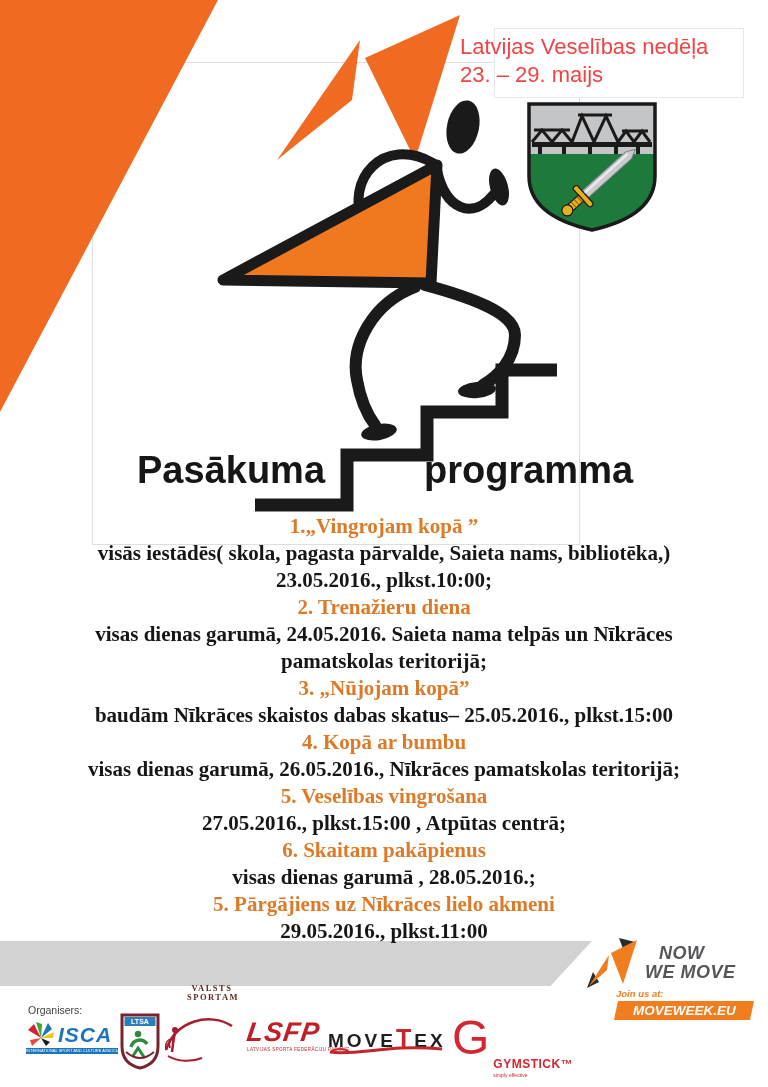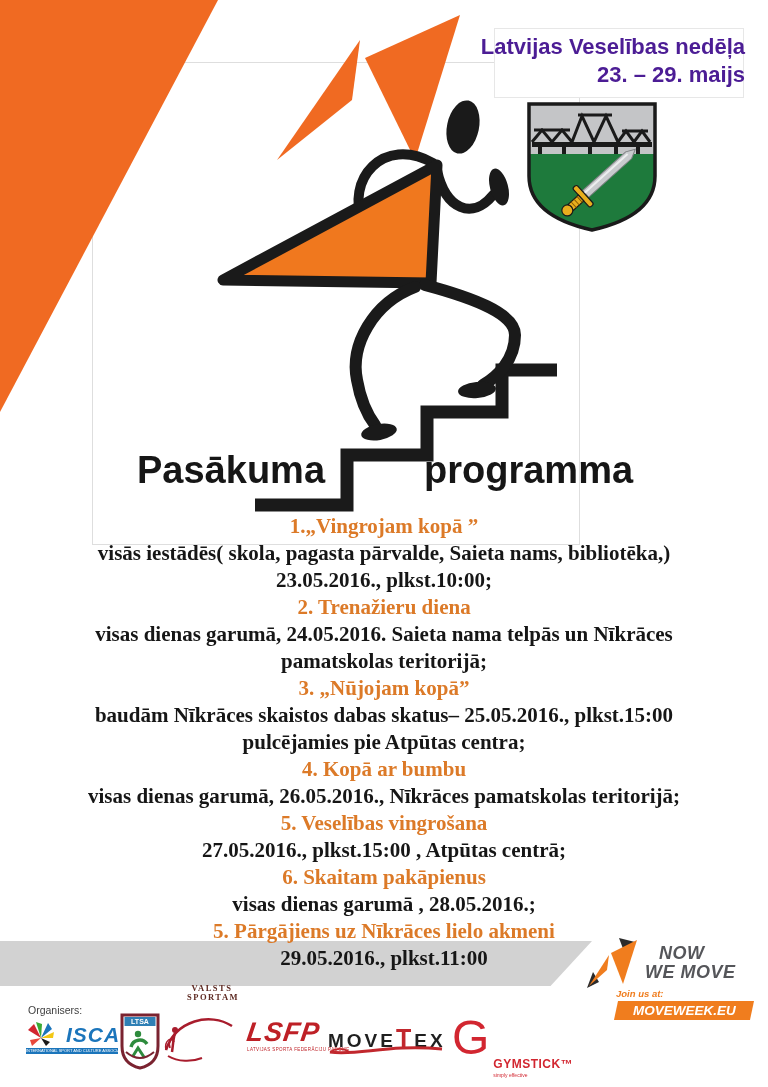--- a/index.html
+++ b/index.html
@@ -12,22 +12,22 @@
               background:#ffffff;border:1px solid #dedede;}
   .title-frame{position:absolute;left:494px;top:28px;width:248px;height:68px;
                background:#ffffff;border:1px solid #e7e7e7;}
 
   
   .corner-triangle{position:absolute;left:0;top:0;width:220px;height:415px;
                    background:#F06A22;
                    clip-path:polygon(0 0,218px 0,0 412px);}
 
   
-  .title-block{position:absolute;left:460px;top:33px;width:285px;text-align:right;
-               color:#4c1d95;font-weight:700;}
+  .title-block{position:absolute;left:460px;top:33px;width:285px;text-align:left;
+               color:#ef4444;font-weight:400;}
   .title-line1{font-size:22px;line-height:28px;white-space:nowrap;}
   .title-line2{font-size:22px;line-height:28px;}
 
   
   .nwm-big{position:absolute;left:277px;top:13px;}
   .coat{position:absolute;left:522px;top:98px;}
   .runner{position:absolute;left:95px;top:65px;}
 
   
   .prog-word{position:absolute;top:449px;font-size:38px;font-weight:700;color:#161616;}
@@ -52,21 +52,21 @@
   .nwm-text .l1{margin-left:14px;}
   .join-us{position:absolute;left:616px;top:988px;width:136px;text-align:left;
            color:#F07D1E;font-size:9.5px;font-style:italic;font-weight:700;}
   .moveweek{position:absolute;left:616px;top:1001px;width:136px;height:19px;background:#F07D1E;
             transform:skewX(-12deg);display:flex;align-items:center;justify-content:center;}
   .moveweek span{transform:skewX(12deg);color:#ffffff;font-size:13.5px;font-weight:700;font-style:italic;}
 
   
   .organisers-label{position:absolute;left:28px;top:1004px;font-size:10.5px;color:#3f3f3f;}
   .isca{position:absolute;left:26px;top:1020px;display:flex;align-items:center;}
-  .isca-name{font-size:21px;font-weight:700;font-style:italic;color:#1B75BB;letter-spacing:1px;margin-left:10px;}
+  .isca-name{font-size:21px;font-weight:700;font-style:italic;color:#1B75BB;letter-spacing:1px;margin-left:2px;}
   .isca-caption{position:absolute;left:26px;top:1048px;width:92px;height:6px;background:#1B75BB;
                 color:#ffffff;font-size:4px;line-height:6px;text-align:center;overflow:hidden;white-space:nowrap;}
   .ltsa{position:absolute;left:118px;top:1012px;}
   .valsts{position:absolute;left:162px;top:1010px;}
   .valsts-text{position:absolute;left:187px;top:984px;width:50px;text-align:center;
                font-family:"Liberation Serif",serif;font-weight:700;font-size:8.5px;line-height:9px;
                letter-spacing:1.5px;color:#5E2A22;}
   .lsfp{position:absolute;left:247px;top:1018px;width:90px;text-align:left;}
   .lsfp-name{display:inline-block;font-size:27px;line-height:28px;font-weight:900;font-style:italic;
              color:#BE2026;letter-spacing:1px;transform:skewX(-8deg);}
@@ -153,21 +153,20 @@
 
   <div class="program-list">
     <div class="program-line pl-orange">1.„Vingrojam kopā ”</div>
     <div class="program-line pl-black">visās iestādēs( skola, pagasta pārvalde, Saieta nams, bibliotēka,)</div>
     <div class="program-line pl-black">23.05.2016., plkst.10:00;</div>
     <div class="program-line pl-orange">2. Trenažieru diena</div>
     <div class="program-line pl-black">visas dienas garumā, 24.05.2016. Saieta nama telpās un Nīkrāces</div>
     <div class="program-line pl-black">pamatskolas teritorijā;</div>
     <div class="program-line pl-orange">3. „Nūjojam kopā”</div>
     <div class="program-line pl-black">baudām Nīkrāces skaistos dabas skatus– 25.05.2016., plkst.15:00</div>
-    <div class="program-line pl-black">pulcējamies pie Atpūtas centra;</div>
     <div class="program-line pl-orange">4. Kopā ar bumbu</div>
     <div class="program-line pl-black">visas dienas garumā, 26.05.2016., Nīkrāces pamatskolas teritorijā;</div>
     <div class="program-line pl-orange">5. Veselības vingrošana</div>
     <div class="program-line pl-black">27.05.2016., plkst.15:00 , Atpūtas centrā;</div>
     <div class="program-line pl-orange">6. Skaitam pakāpienus</div>
     <div class="program-line pl-black">visas dienas garumā , 28.05.2016.;</div>
     <div class="program-line pl-orange">5. Pārgājiens uz Nīkrāces lielo akmeni</div>
     <div class="program-line pl-black">29.05.2016., plkst.11:00</div>
   </div>
 

